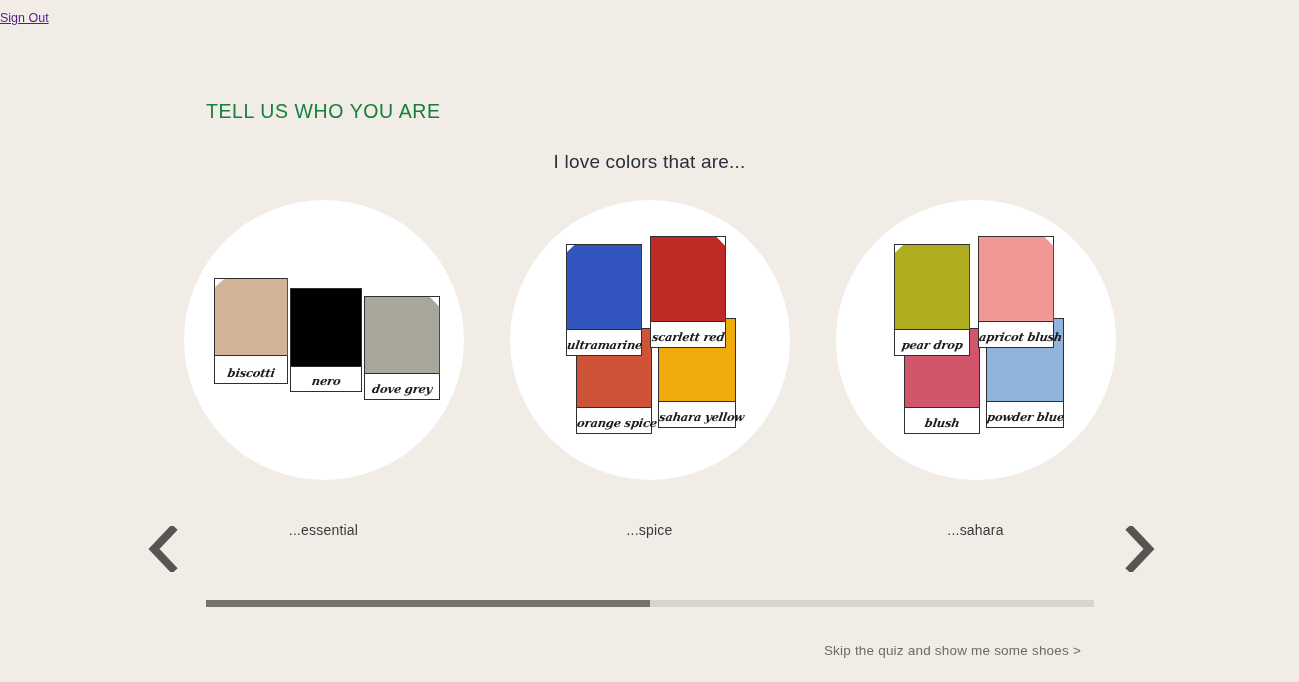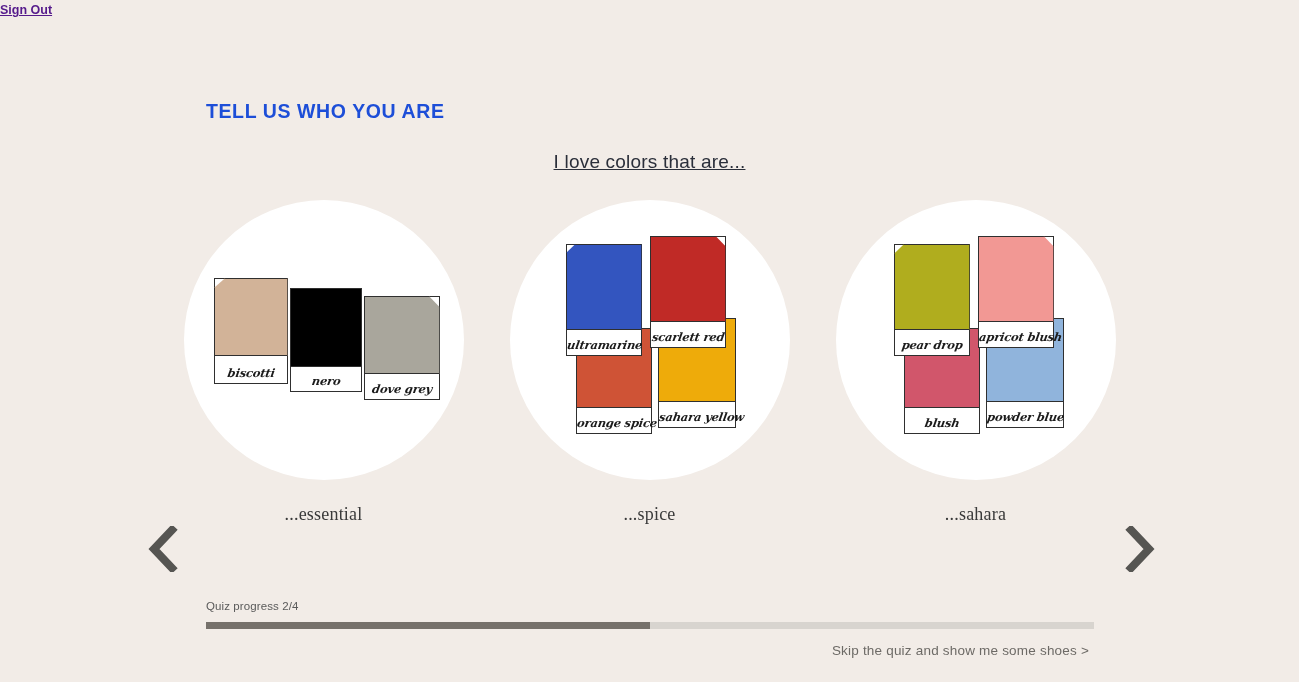--- a/index.html
+++ b/index.html
@@ -8,22 +8,21 @@
     width: 1299px; height: 682px;
     background: #f2ece7;
     font-family: "Liberation Sans", sans-serif;
     overflow: hidden;
   }
 
   
   .signout-bar {
     position: absolute;
     left: 0; top: 0;
-    padding: 0 0 0 0;
-    font-weight: bold;
+    padding: 8px 0 0 0;
   }
   .signout-link {
     font-family: "Liberation Sans", sans-serif;
     font-size: 12.5px;
     color: #551a8b;
     text-decoration: underline;
     line-height: 14px;
     display: inline-block;
     margin: 0 0 0 0;
     cursor: pointer;
@@ -86,25 +85,24 @@
     cursor: pointer;
   }
   .circle {
     width: 280px; height: 280px;
     border-radius: 50%;
     background: #ffffff;
     position: relative;
     overflow: hidden;
   }
   .option-label {
-    margin-top: 24px;
-    font-size: 18px;
+    margin-top: 42px;
+    font-size: 14px;
     color: #3a3a3a;
     letter-spacing: 0.2px;
-    font-family: Liberation Serif, serif;
   }
 
   
   .swatch {
     position: absolute;
     border: 1.6px solid #2f2f2f;
     background: #ffffff;
     display: flex;
     flex-direction: column;
     justify-content: flex-end;
@@ -149,40 +147,40 @@
   }
   .progress-fill {
     position: absolute;
     left: 0; top: 0; bottom: 0;
     background: #76716b;
   }
 
   
   .skip-link {
     position: absolute;
-    right: 210px; top: 643px;
+    right: 218px; top: 643px;
     font-size: 13.5px;
     color: #6d6a66;
     letter-spacing: 0.2px;
     cursor: pointer;
     text-align: right;
   }
 </style>
 </head>
 <body style="background: rgb(242, 236, 231);">
 
 <div class="signout-bar">
   <a class="signout-link" href="#">Sign Out</a>
 </div>
 
-<div class="headline" style="color: #1d4ed8; font-weight: bold;">
+<div class="headline" style="color: #15803d;">
   <span class="line">TELL US WHO YOU ARE</span>
 </div>
 
-<div class="question" style="color: rgb(43, 47, 58); text-decoration: underline;">I love colors that are...</div>
+<div class="question" style="color: rgb(43, 47, 58);">I love colors that are...</div>
 
 <div class="carousel">
 
   <div class="arrow arrow-left">
     <span>
       <svg width="30" height="46" viewBox="0 0 30 46" aria-hidden="true">
         <polyline points="24,4 6,23 24,42" fill="none" stroke="#565552" stroke-width="8" stroke-linecap="square" stroke-linejoin="miter"></polyline>
       </svg>
     </span>
   </div>
@@ -256,19 +254,18 @@
           <div class="name">powder blue</div>
         </div>
       </div>
       <div class="option-label">...sahara</div>
     </div>
 
   </div>
 </div>
 
 <div class="progress-wrap">
-  <div class="progress-label">Quiz progress 2/4</div>
   <div class="progress-track" style="background: rgb(216, 212, 207);">
     <div class="progress-fill" style="background: rgb(118, 113, 107); width: 50%;"></div>
   </div>
 </div>
 
 <div class="skip-link">Skip the quiz and show me some shoes &gt;</div>
 
 </body></html>

